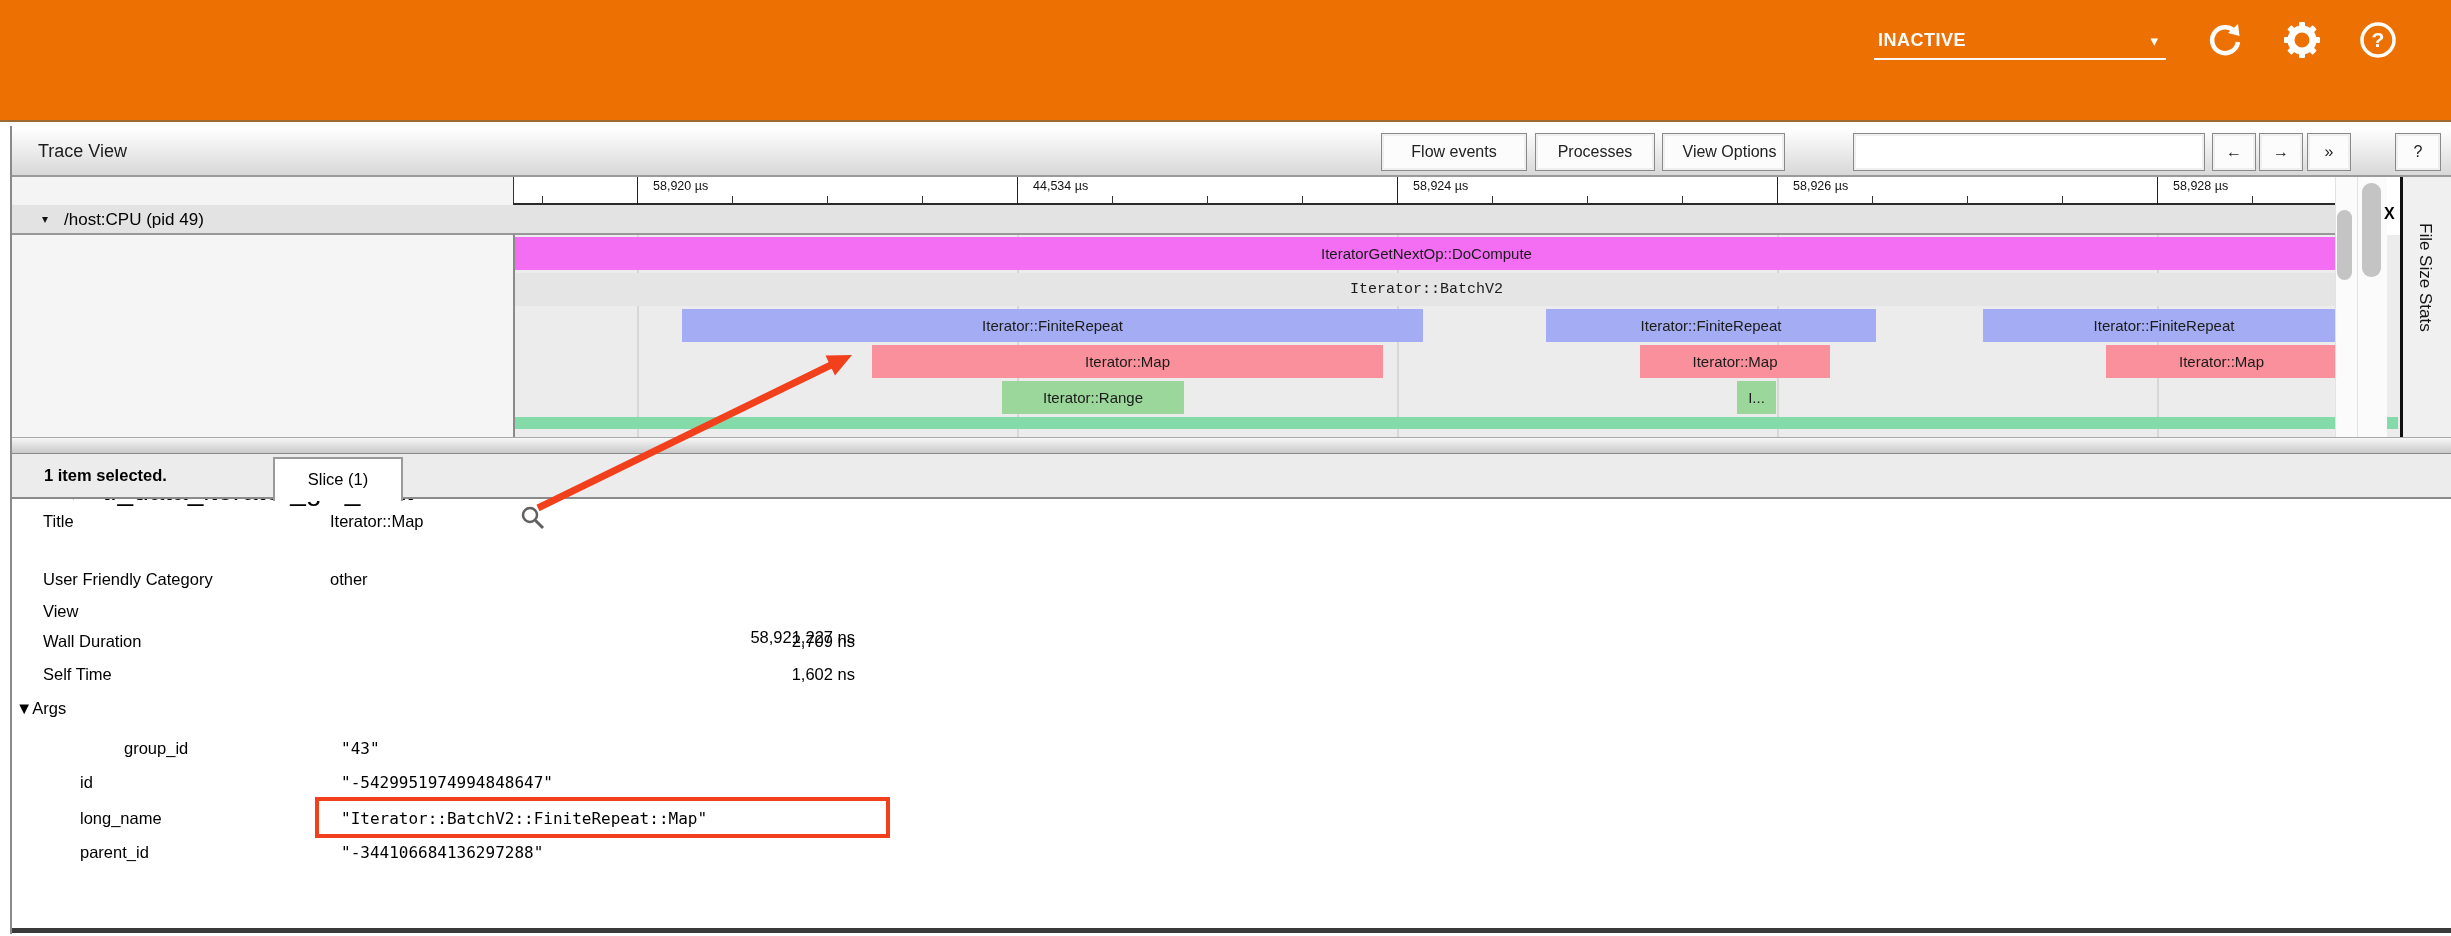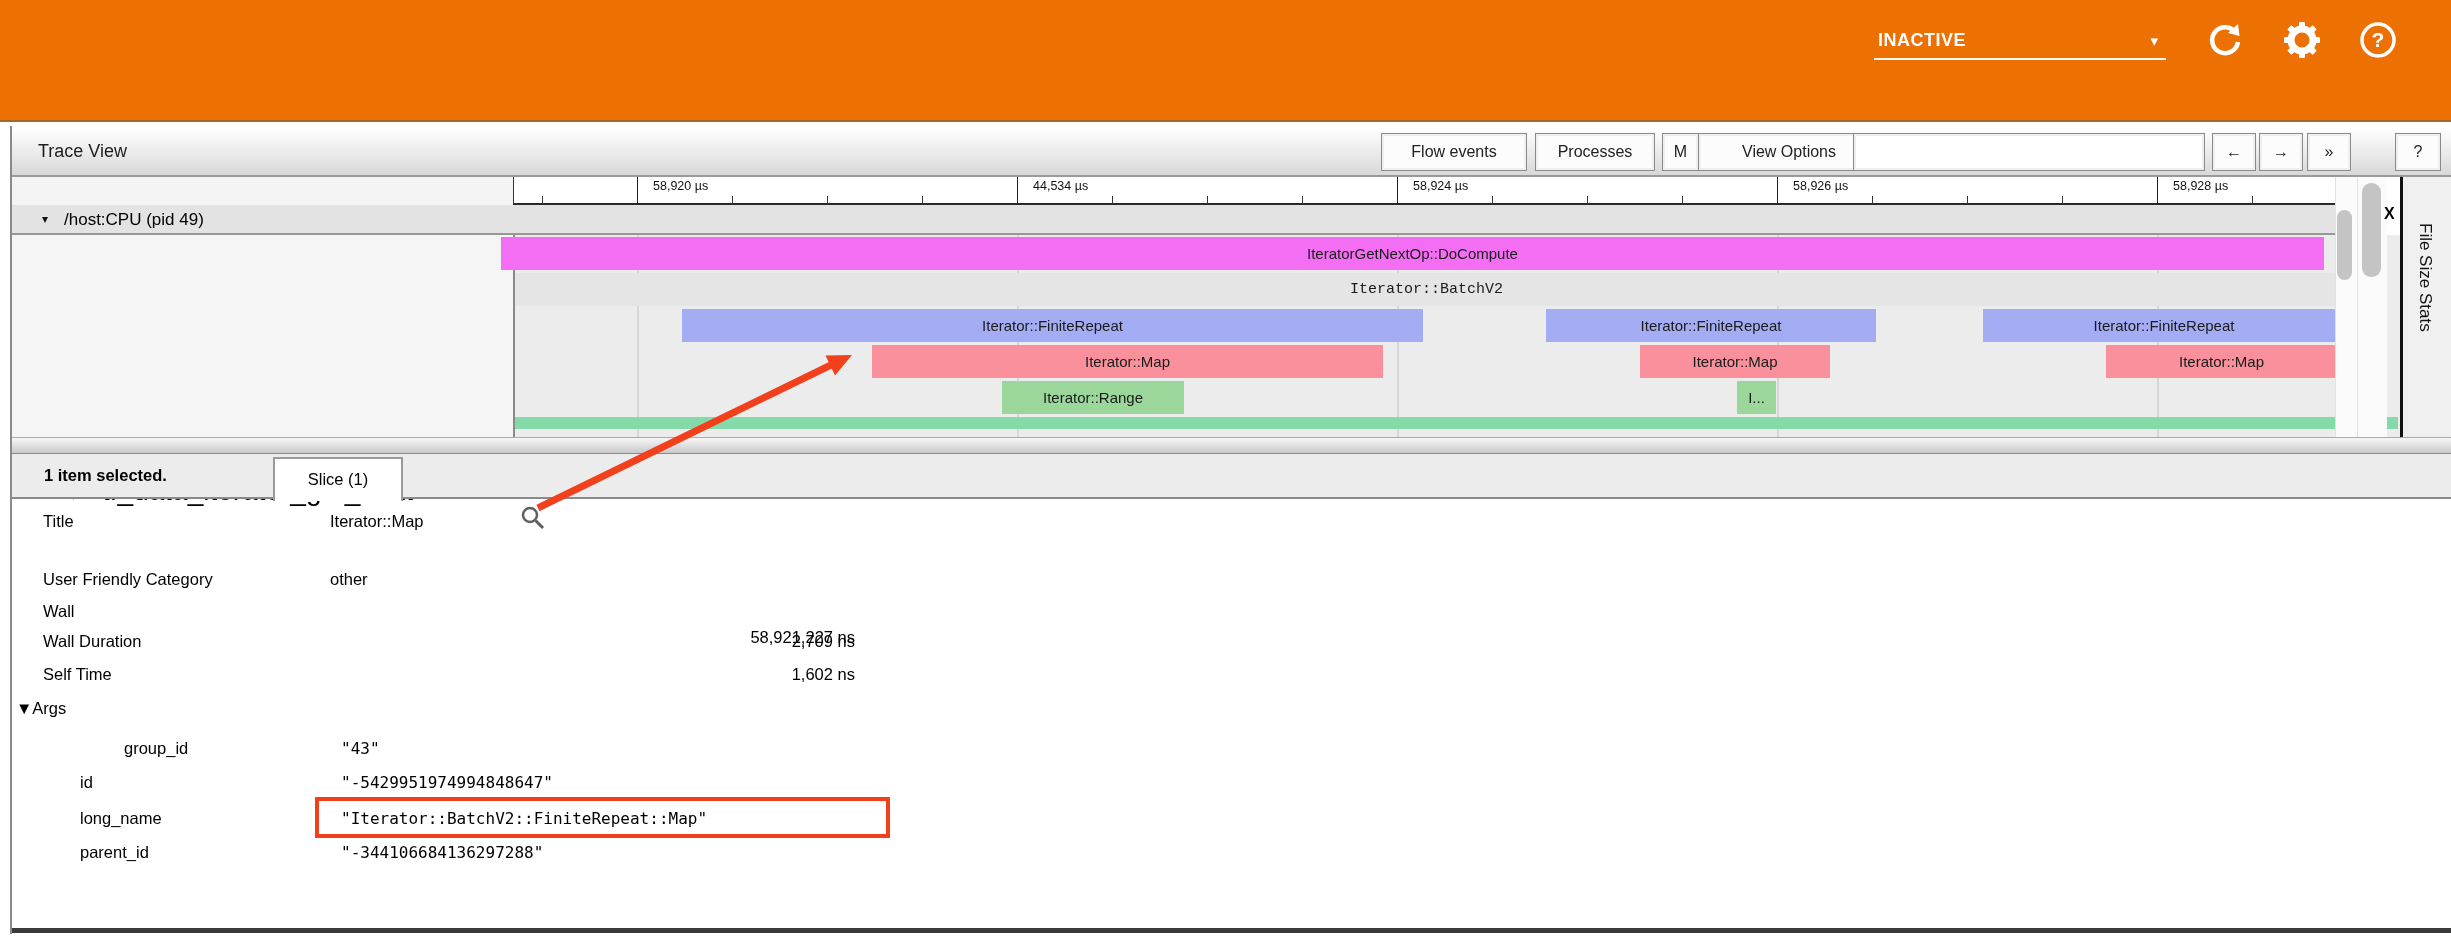--- a/index.html
+++ b/index.html
@@ -137,21 +137,21 @@
 </div>
 
 <div id="frame"></div>
 
 <div id="tv-toolbar"></div>
 <div id="tv-title">Trace View</div>
 
 <div class="tbtn" style="left:1381px;width:146px;">Flow events</div>
 <div class="tbtn" style="left:1535px;width:120px;">Processes</div>
 <div class="tbtn" style="left:1662px;width:37px;">M</div>
-<div class="tbtn" style="left:1698px;width:170px;padding-left:12px;">View Options</div>
+<div class="tbtn" style="left:1662px;width:123px;padding-left:12px;">View Options</div>
 <input id="tv-search" value="" style="">
 <div class="tbtn" style="left:2212px;width:44px;">←</div>
 <div class="tbtn" style="left:2259px;width:44px;">→</div>
 <div class="tbtn" style="left:2307px;width:44px;">»</div>
 <div class="tbtn" style="left:2395px;width:46px;">?</div>
 
 <div id="ruler-left"></div>
 <div id="ruler"></div>
 <div id="minor-ticks"></div>
 <div class="majtick" style="left:637px;">
@@ -176,21 +176,21 @@
 </div>
 
 <div id="track-labels">
   <span class="tri">▾</span>
   <span class="name">tf_data_iterator_get_next</span>
 </div>
 
 <div id="lane-area"></div>
 <div id="gridlines"></div>
 
-<div class="bar c-docompute" style="left:501px;top:237px;width:1823px;">IteratorGetNextOp::DoCompute</div>
+<div class="bar c-docompute" style="left:515px;top:237px;width:1823px;">IteratorGetNextOp::DoCompute</div>
 <div class="bar c-batchv2" style="left:515px;top:273px;width:1823px;">Iterator::BatchV2</div>
 <div class="bar c-finite" style="left:674px;top:309px;width:741px;">Iterator::FiniteRepeat</div>
 <div class="bar c-finite" style="left:1538px;top:309px;width:330px;">Iterator::FiniteRepeat</div>
 <div class="bar c-finite" style="left:1975px;top:309px;width:362px;">Iterator::FiniteRepeat</div>
 <div class="bar c-map" style="left:872px;top:345px;width:511px;">Iterator::Map</div>
 <div class="bar c-map" style="left:1640px;top:345px;width:190px;">Iterator::Map</div>
 <div class="bar c-map" style="left:2106px;top:345px;width:231px;">Iterator::Map</div>
 <div class="bar c-range" style="left:1002px;top:381px;width:182px;">Iterator::Range</div>
 <div class="bar c-range" style="left:1737px;top:381px;width:39px;">I...</div>
 <div class="bar c-strip" style="left:515px;top:417px;width:1883px;"></div>
@@ -216,21 +216,21 @@
 <div id="magnifier">
   <svg width="26" height="26" viewBox="0 0 26 26">
     <circle cx="10" cy="10" r="7" fill="none" stroke="#606060" stroke-width="2.5"></circle>
     <line x1="15.5" y1="15.5" x2="23" y2="23" stroke="#606060" stroke-width="3"></line>
   </svg>
 </div>
 
 <div class="dlabel" style="top:570px;">User Friendly Category</div>
 <div class="dvalue" style="top:570px;">other</div>
 
-<div class="dlabel" style="top:602px;">Wall</div>
+<div class="dlabel" style="top:602px;">View</div>
 <div class="dnum" style="top:628px;">58,921,227 ns</div>
 
 <div class="dlabel" style="top:632px;">Wall Duration</div>
 <div class="dnum" style="top:632px;">2,709 ns</div>
 
 <div class="dlabel" style="top:665px;">Self Time</div>
 <div class="dnum" style="top:665px;">1,602 ns</div>
 
 <div id="args-row"><span>▼</span><span>Args</span></div>
 

